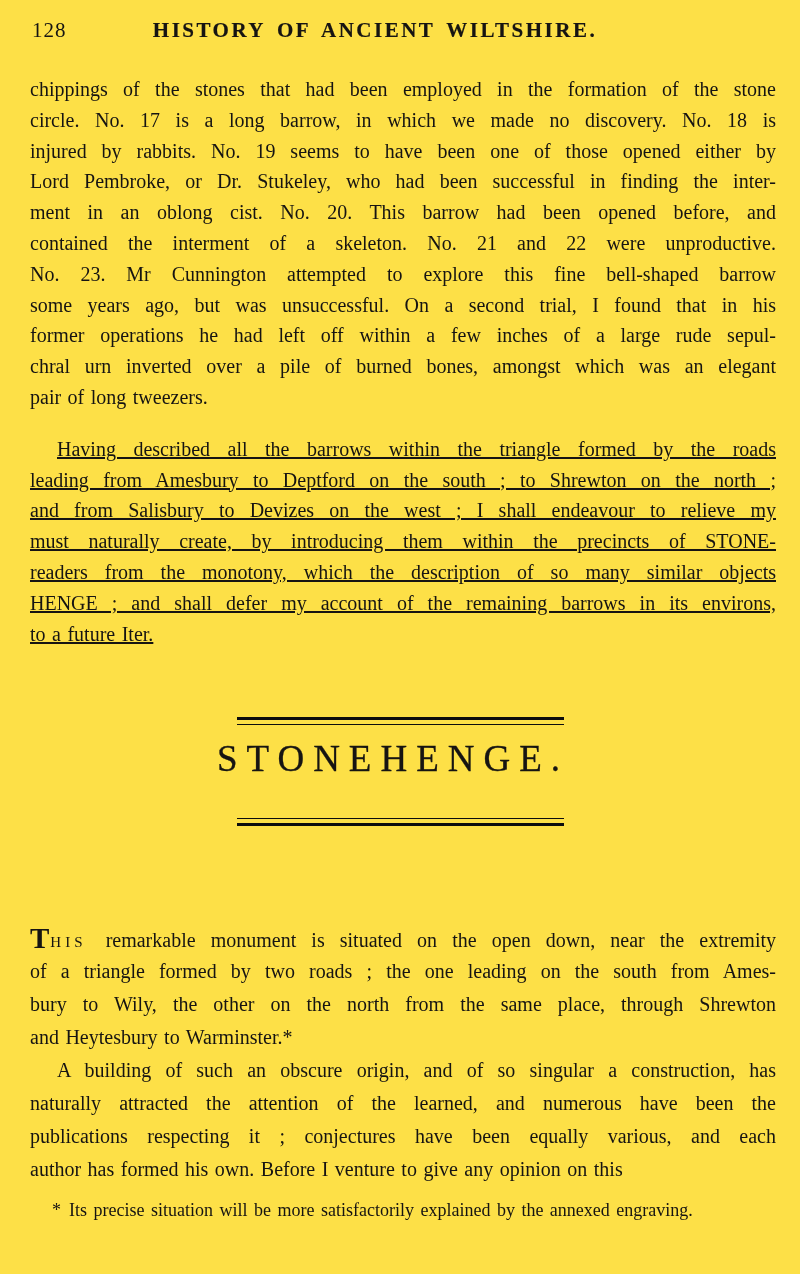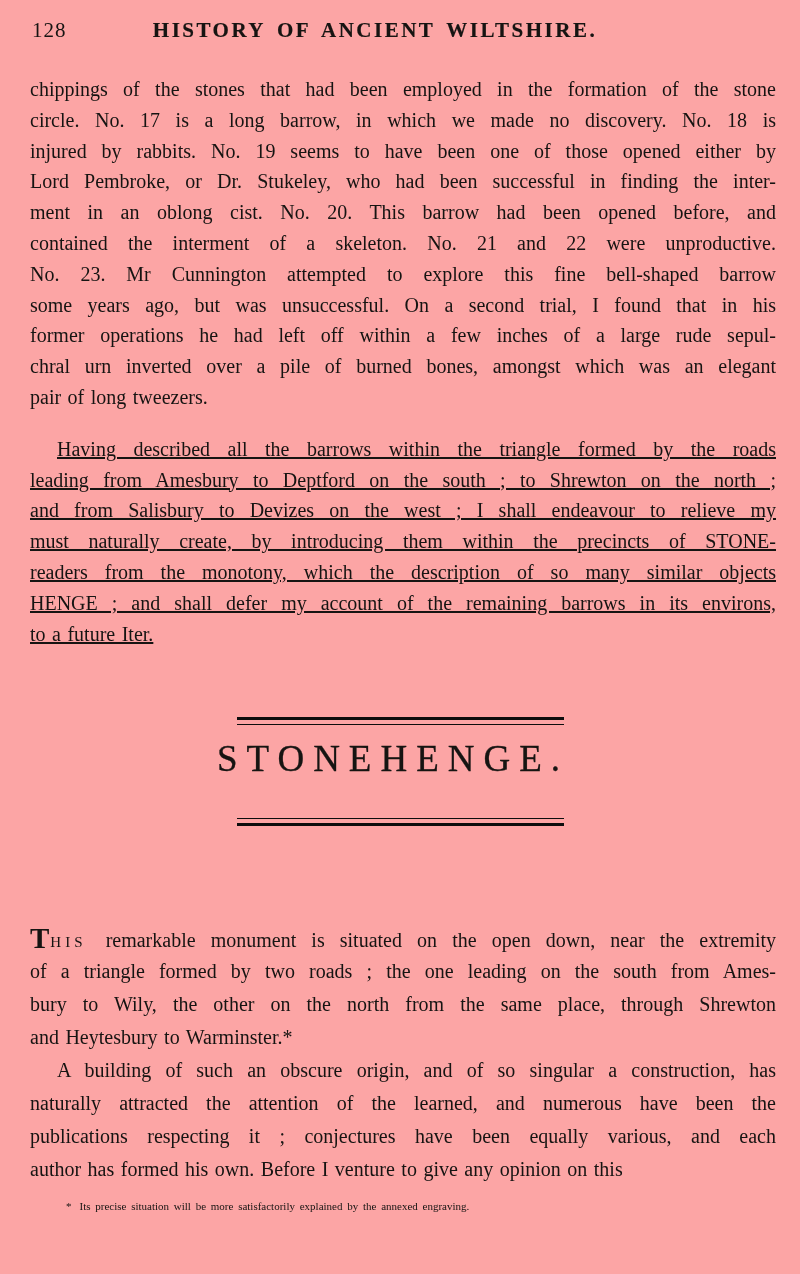--- a/index.html
+++ b/index.html
@@ -1,20 +1,20 @@
 <!DOCTYPE html>
 <html><head>
 <meta charset="utf-8">
 <style>
   html, body { margin: 0; padding: 0; background: #ffffff; }
   .page {
     position: relative;
     width: 800px;
     height: 1274px;
-    background: #fca5a5;
+    background: #fde047;
     color: #161412;
     font-family: "Liberation Serif", "DejaVu Serif", serif;
     overflow: hidden;
     box-sizing: border-box;
     padding: 16px 24px 0 30px;
   }
   
   .running-head {
     position: relative;
     height: 28px;
@@ -95,22 +95,22 @@
     vertical-align: -1px;
     letter-spacing: 1px;
   }
   .spaced-small-caps {
     font-size: 15px;
     letter-spacing: 4px;
     padding-right: 4px;
   }
   
   .footnote {
-    margin: 14px 20px 0 36px;
-    font-size: 11px;
+    margin: 14px 20px 0 22px;
+    font-size: 18px;
     word-spacing: 2px;
   }
   .footnote .marker { padding-right: 8px; }
 </style>
 </head>
 <body>
 
 <div class="page">
 
   <div class="running-head">

